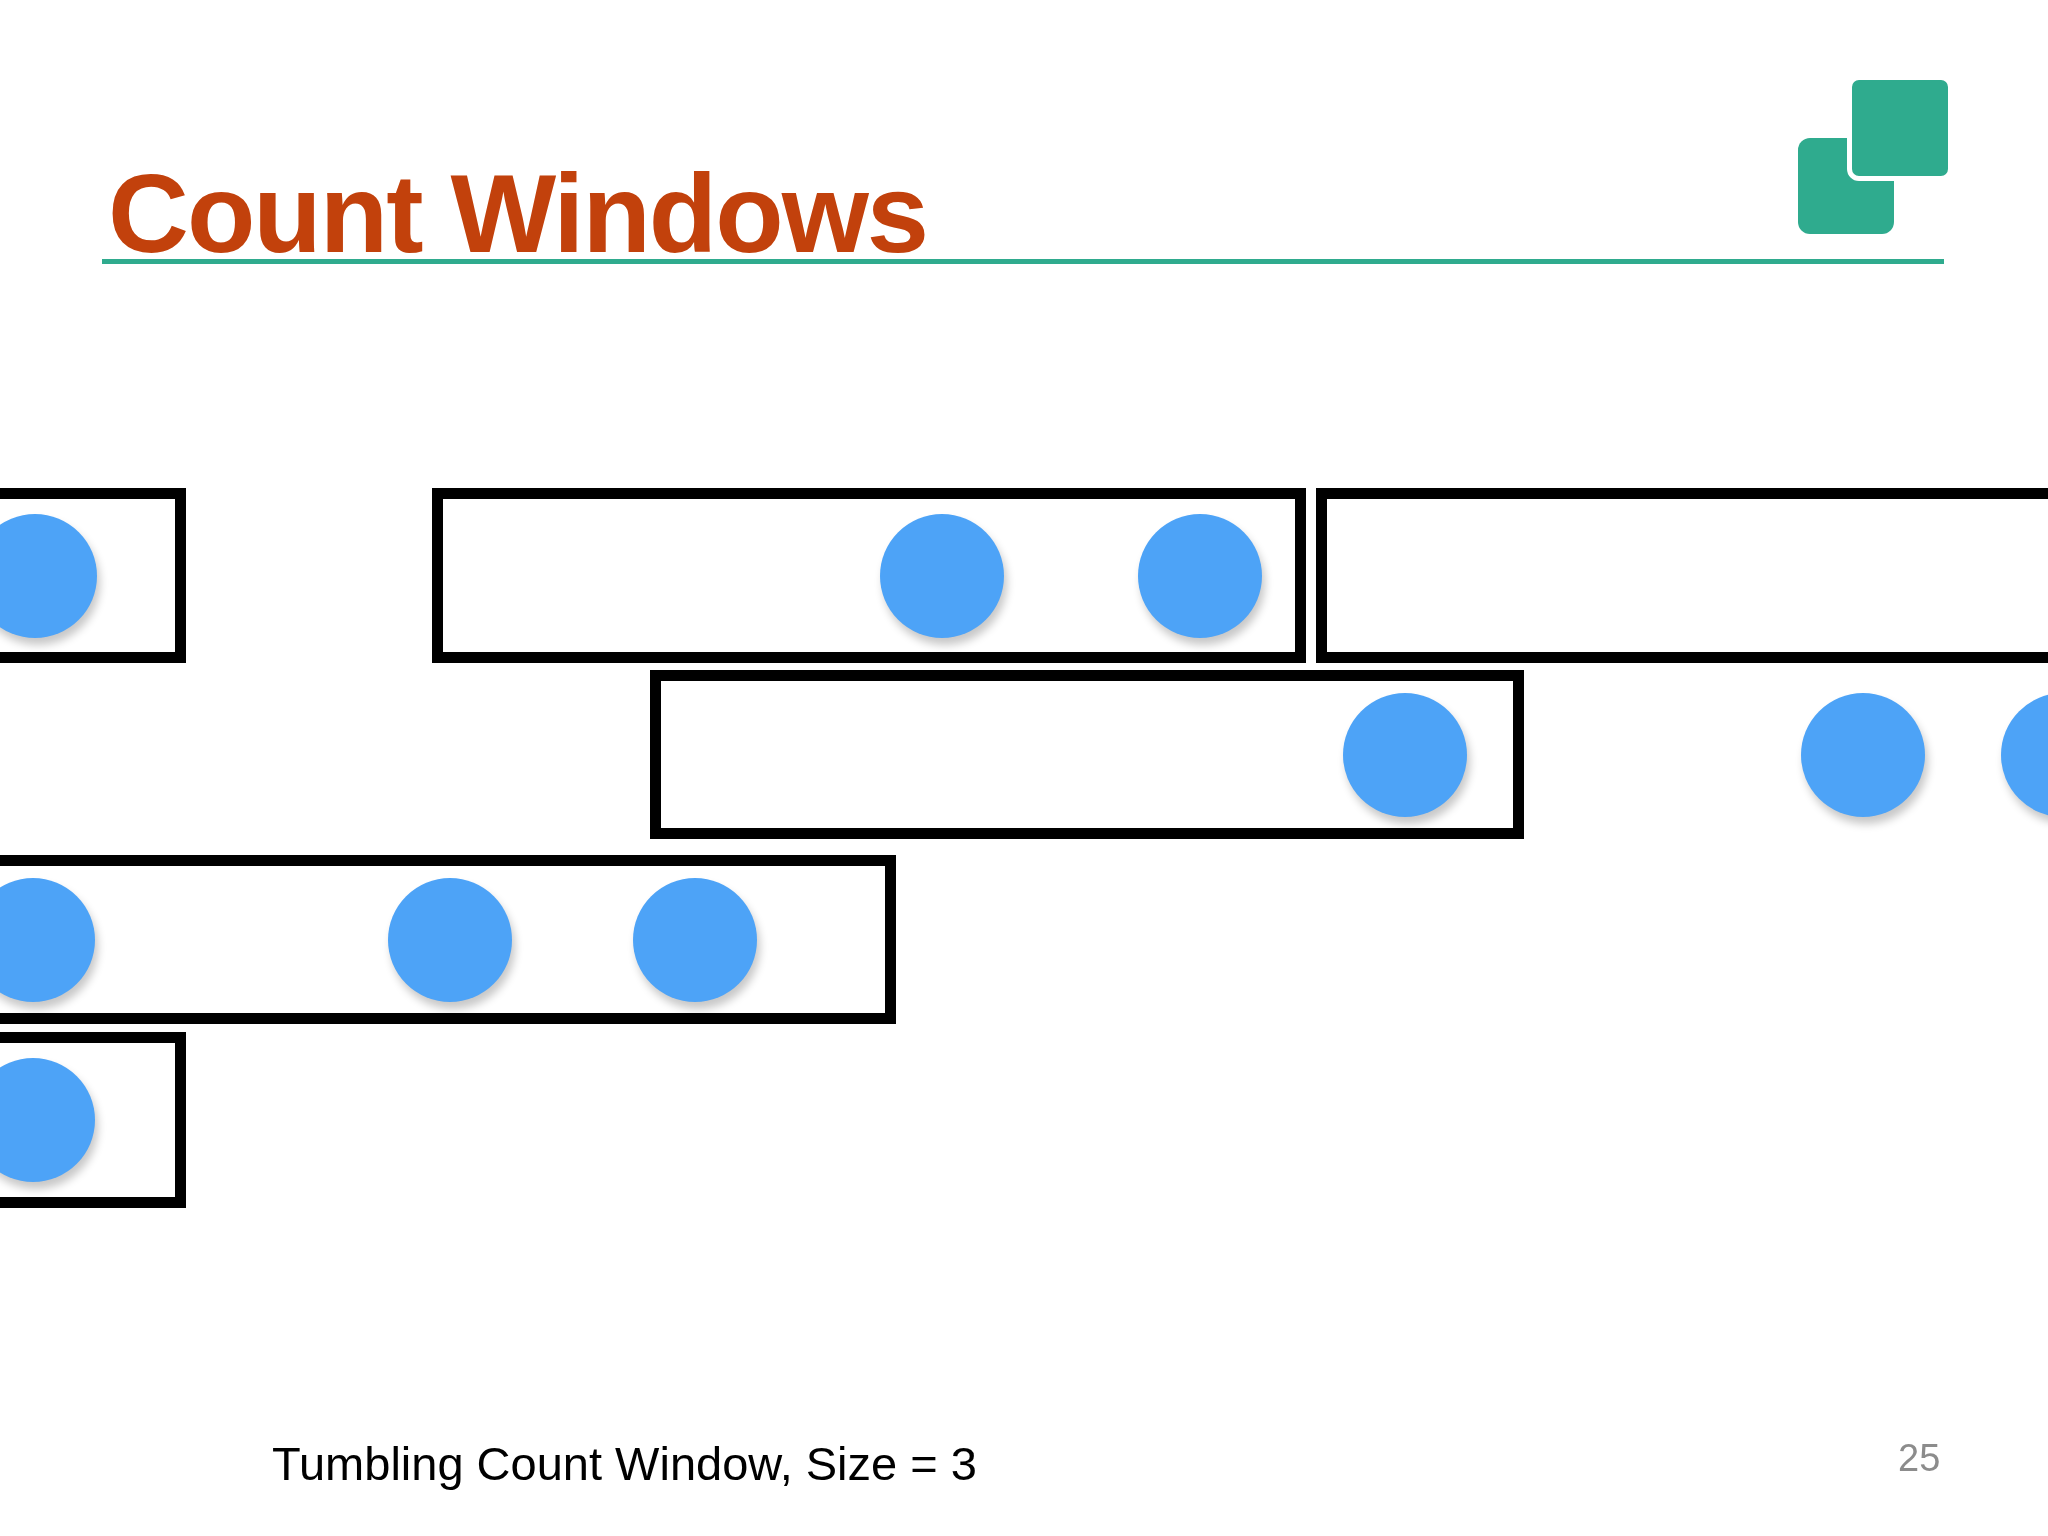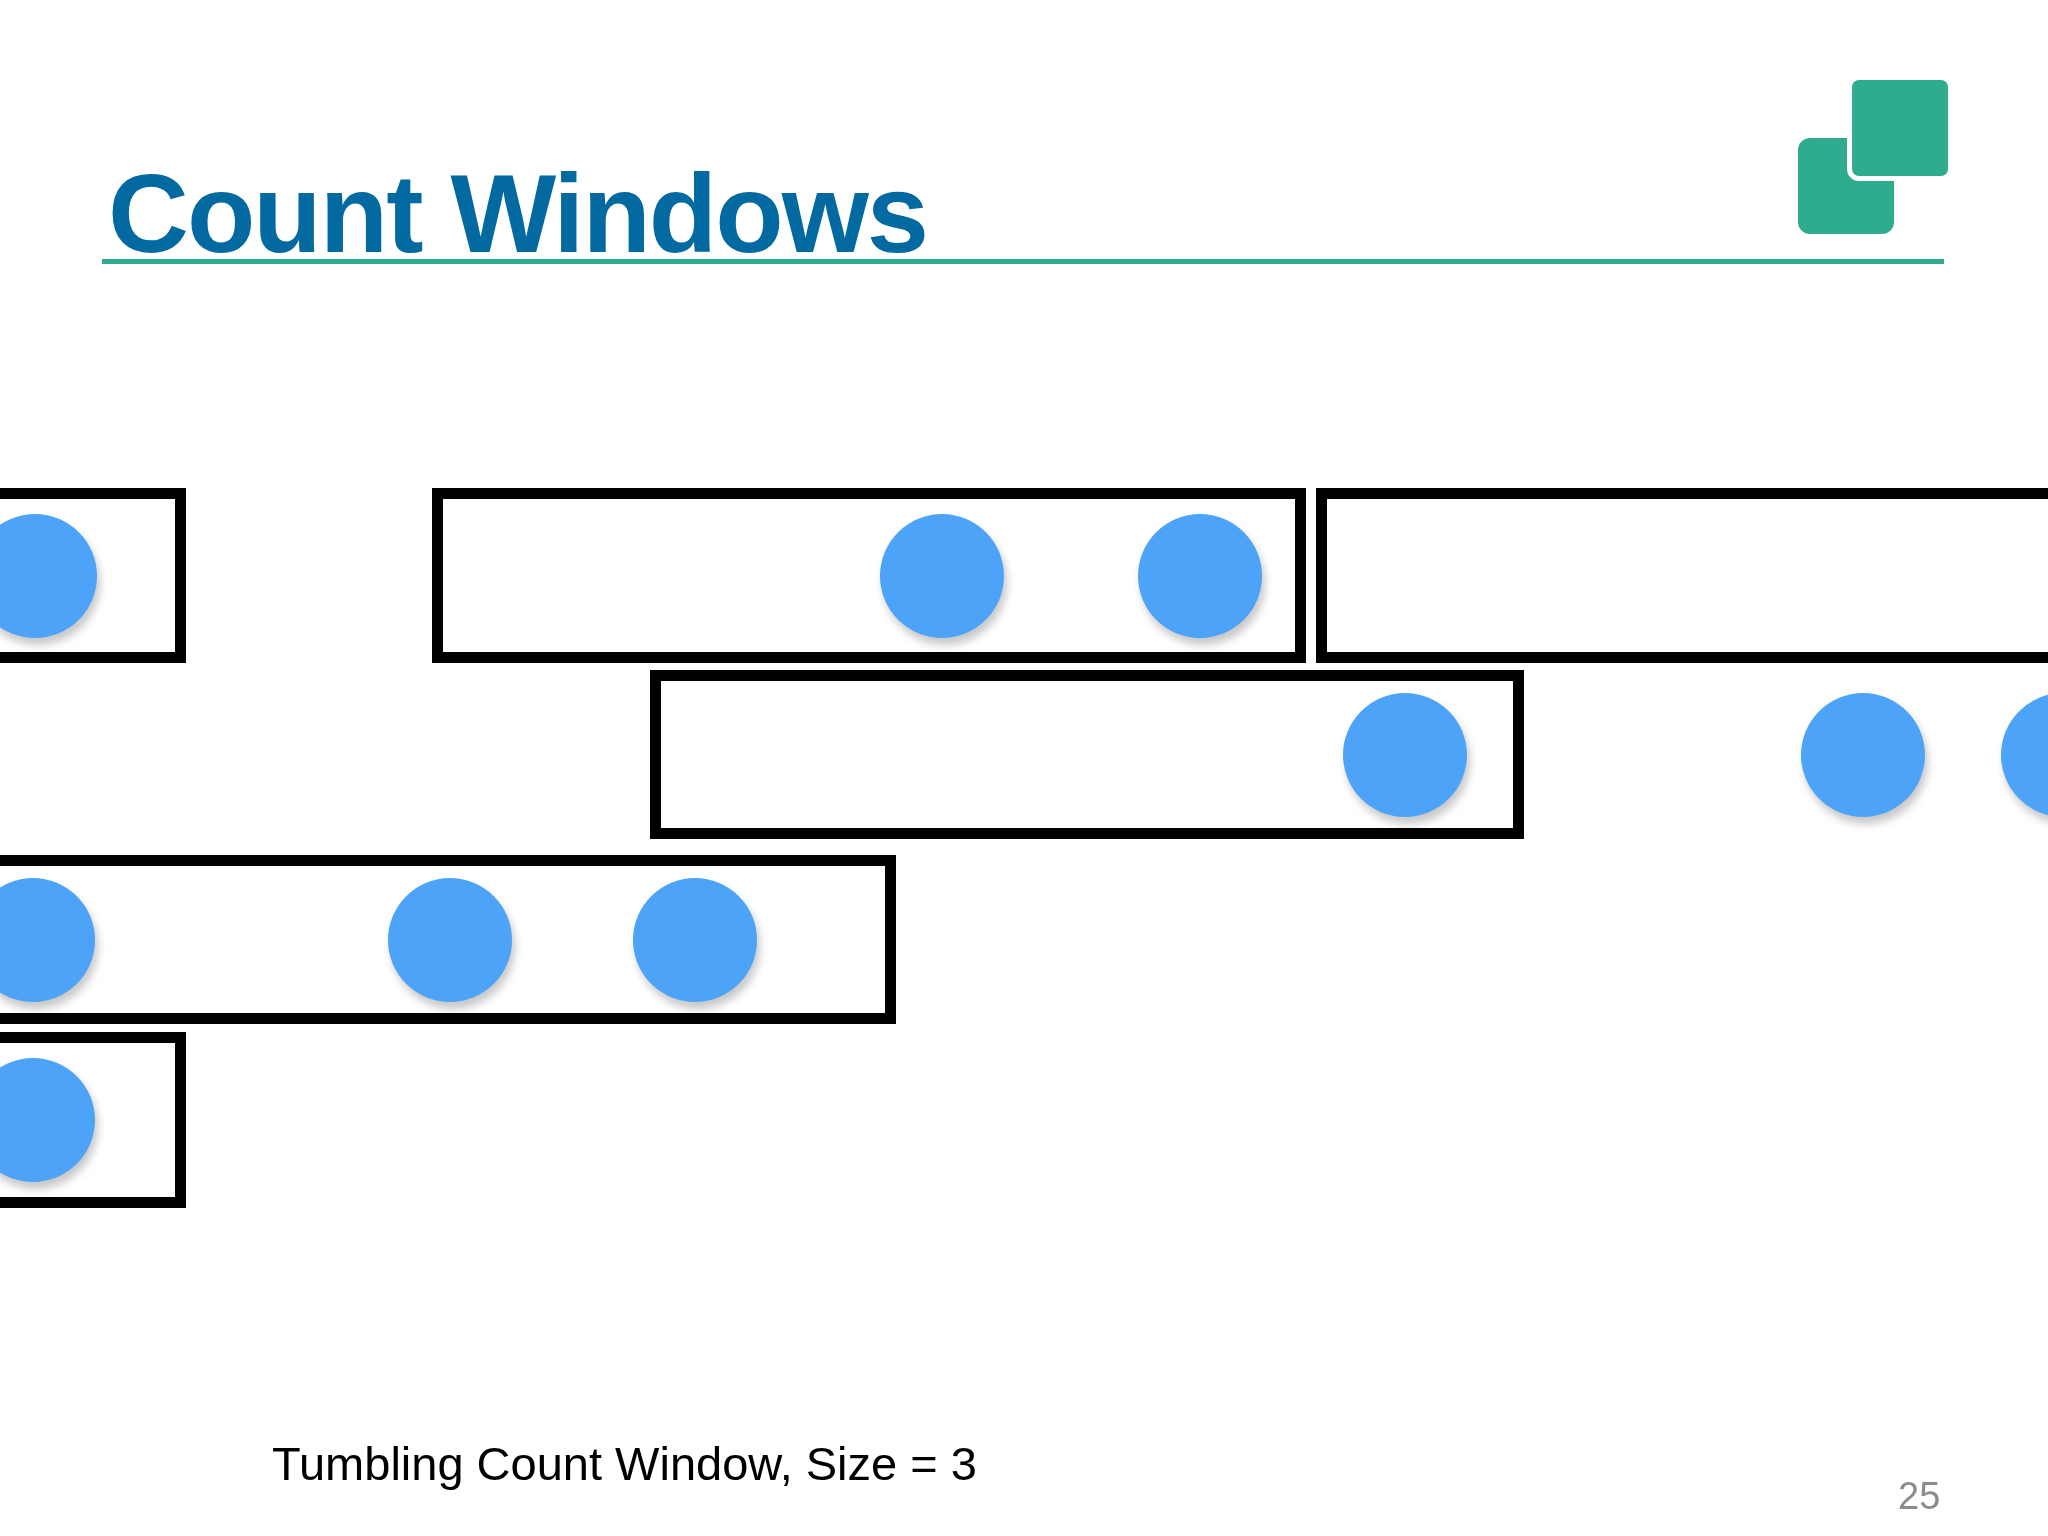--- a/index.html
+++ b/index.html
@@ -19,21 +19,21 @@
   }
 
   
   #slide-title {
     position: absolute;
     left: 108px;
     top: 80px;
     font-size: 112px;
     font-weight: bold;
     letter-spacing: -2px;
-    color: #0369a1;
+    color: #c2410c;
     line-height: 1.05;
     white-space: nowrap;
   }
   #title-rule {
     position: absolute;
     left: 102px;
     top: 259px;
     width: 1842px;
     height: 5px;
     background: #2FAB8E;
@@ -104,21 +104,20 @@
   }
   #caption .cap-line { display: block; margin-top: 13px; }
 
   
   #page-number {
     position: absolute;
     left: 1898px;
     top: 1437px;
     font-size: 38px;
     color: #8C8C8C;
-    margin-top: 38px;
   }
 </style>
 </head>
 <body>
 
 <div id="slide">
 
   <h1 id="slide-title">Count Windows</h1>
 
   <div id="title-rule"></div>

